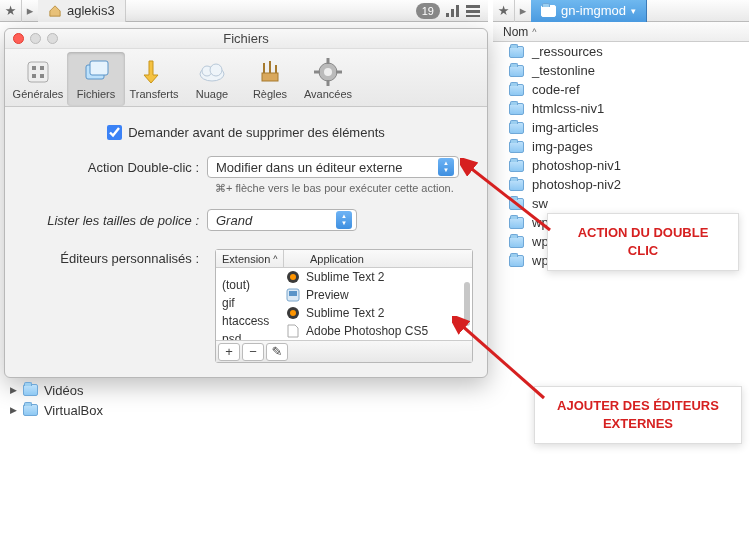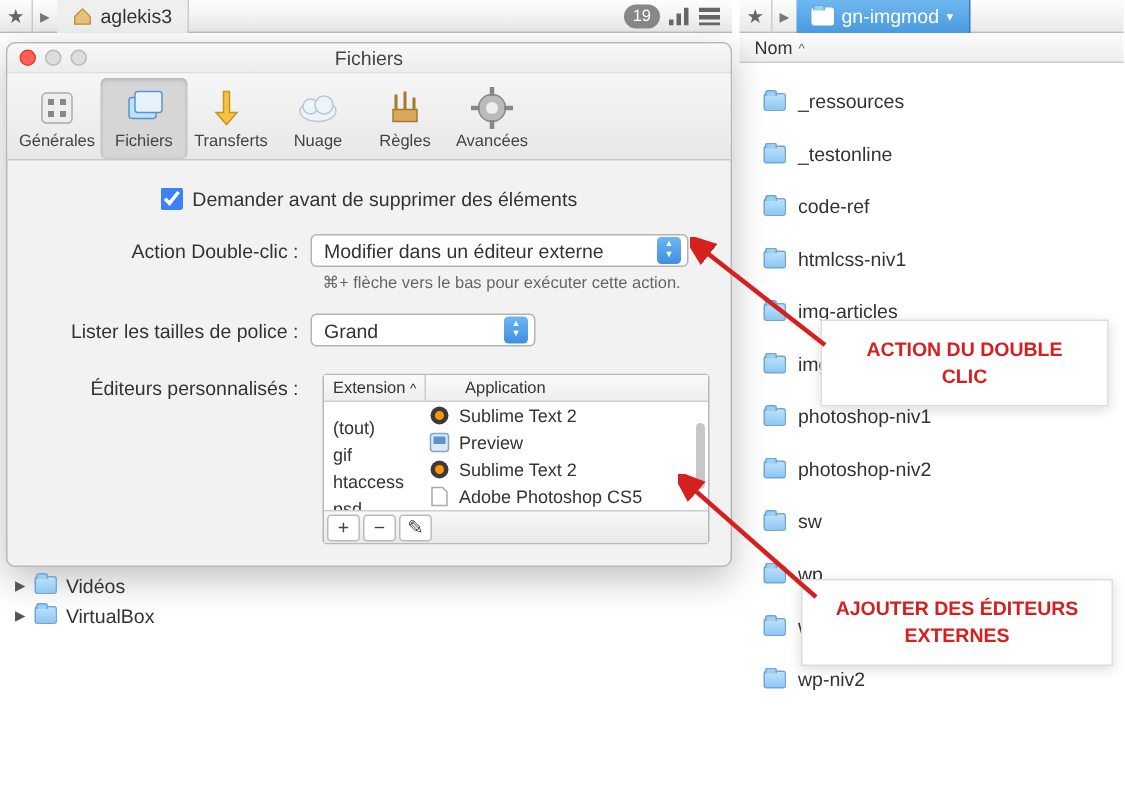--- a/index.html
+++ b/index.html
@@ -14,21 +14,21 @@
 .tab { display:flex; align-items:center; gap:5px; padding: 0 10px; height:22px; border-right:1px solid #ccc; background:#efefef; }
 .tab.active { background: linear-gradient(#6fb8ef,#4a9ae0); color:#fff; border-right:1px solid #3a7ab8; }
 .tab .ico { width:14px; height:12px; }
 .badge { position:absolute; right:48px; top:3px; background:#888; color:#fff; font-size:11px; padding:0 6px; border-radius:8px; height:16px; line-height:16px; }
 .tabbar .mini-ico { width:18px; height:22px; display:flex; align-items:center; justify-content:center; color:#555; }
 
 
 .filelist { position:absolute; left:493px; top:22px; width:256px; }
 .filelist-header { height:20px; background:linear-gradient(#fcfcfc,#eee); border-bottom:1px solid #ccc; display:flex; align-items:center; padding-left:10px; gap:4px; font-size:12px; color:#333; }
 .filelist-header .sort { font-size:9px; color:#666; }
-.filelist-row { height:19px; display:flex; align-items:center; padding-left:16px; gap:8px; font-size:13px; color:#333;margin-top:16px; }
+.filelist-row { height:19px; display:flex; align-items:center; padding-left:16px; gap:8px; font-size:13px; color:#333; }
 .folder-ico { width:15px; height:12px; background:linear-gradient(#bde1fb,#8ec8f3); border:1px solid #6fa8d8; border-radius:2px; position:relative; }
 .folder-ico::before { content:""; position:absolute; left:0; top:-3px; width:6px; height:3px; background:#9ccff0; border:1px solid #6fa8d8; border-bottom:none; border-radius:2px 2px 0 0; }
 
 
 .dialog { position:absolute; left:4px; top:28px; width:484px; height:350px; background:#f2f2f2; border:1px solid #b8b8b8; border-radius:6px; box-shadow:0 8px 24px rgba(0,0,0,0.25); }
 .dialog-titlebar { height:20px; display:flex; align-items:center; justify-content:center; position:relative; border-radius:6px 6px 0 0; background:linear-gradient(#f8f8f8,#ececec); border-bottom:1px solid #ddd; font-size:13px; color:#444; }
 .traffic { position:absolute; left:8px; top:4px; display:flex; gap:6px; }
 .traffic span { width:11px; height:11px; border-radius:50%; background:#ddd; border:1px solid #bbb; }
 .traffic span.red { background:#ff5f57; border-color:#e33e32; }
 
@@ -263,21 +263,21 @@
     <div class="field-row">
       <div class="field-label">Action Double-clic :</div>
       <div class="select" style="width:252px;">
         <span>Modifier dans un éditeur externe</span>
         <span style="flex:1"></span>
         <span class="caret"></span>
       </div>
     </div>
     <div class="hint">⌘+ flèche vers le bas pour exécuter cette action.</div>
 
-    <div class="field-row" style="margin-bottom:18px;">
+    <div class="field-row" style="margin-bottom:18px;font-style:italic;">
       <div class="field-label">Lister les tailles de police :</div>
       <div class="select" style="width:150px;">
         <span>Grand</span>
         <span style="flex:1"></span>
         <span class="caret"></span>
       </div>
     </div>
 
     <div style="overflow:hidden;">
       <div class="editors-label">Éditeurs personnalisés :</div>

